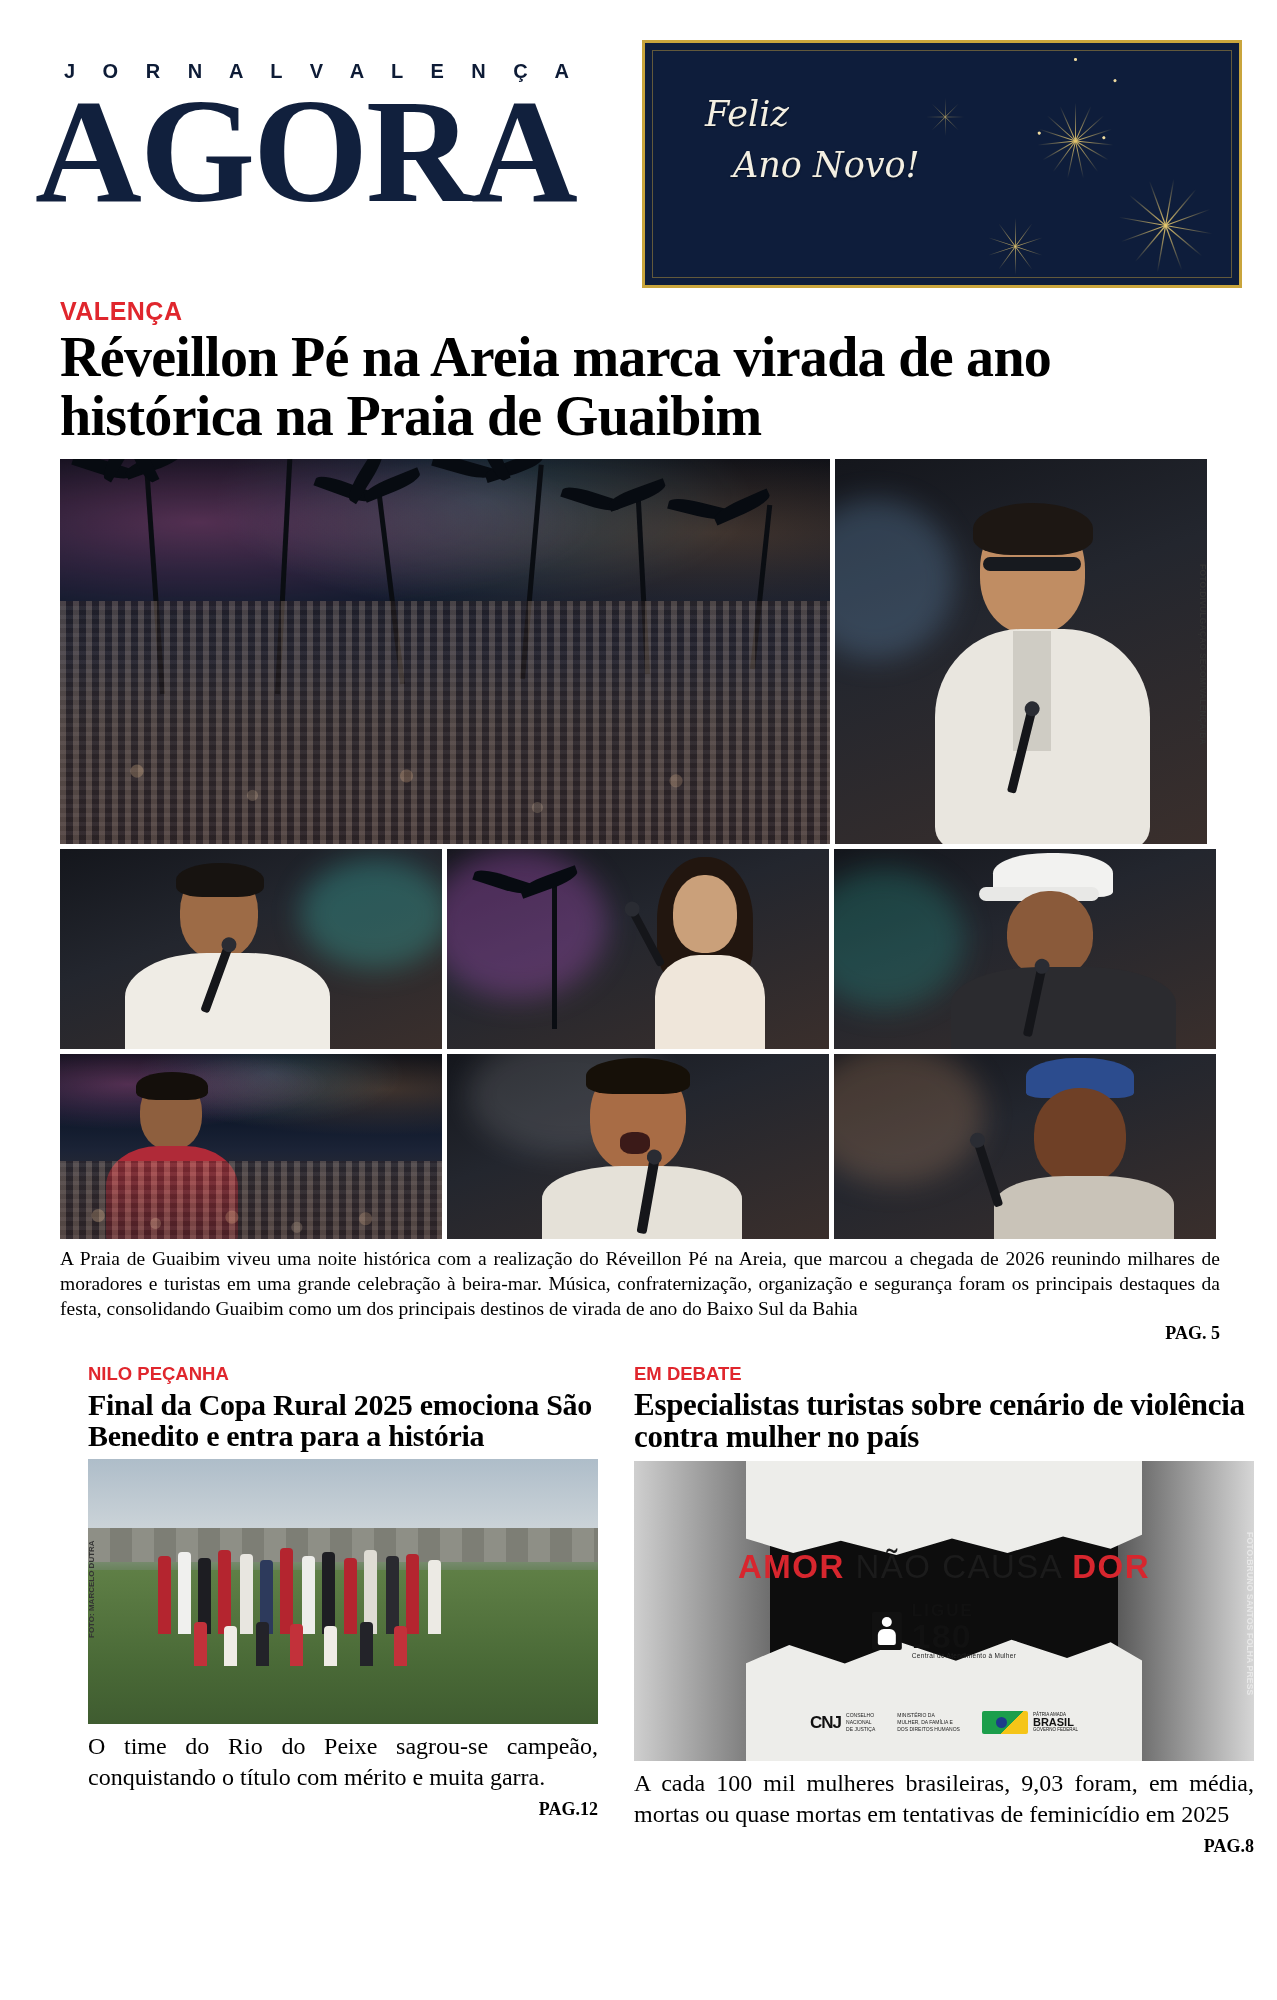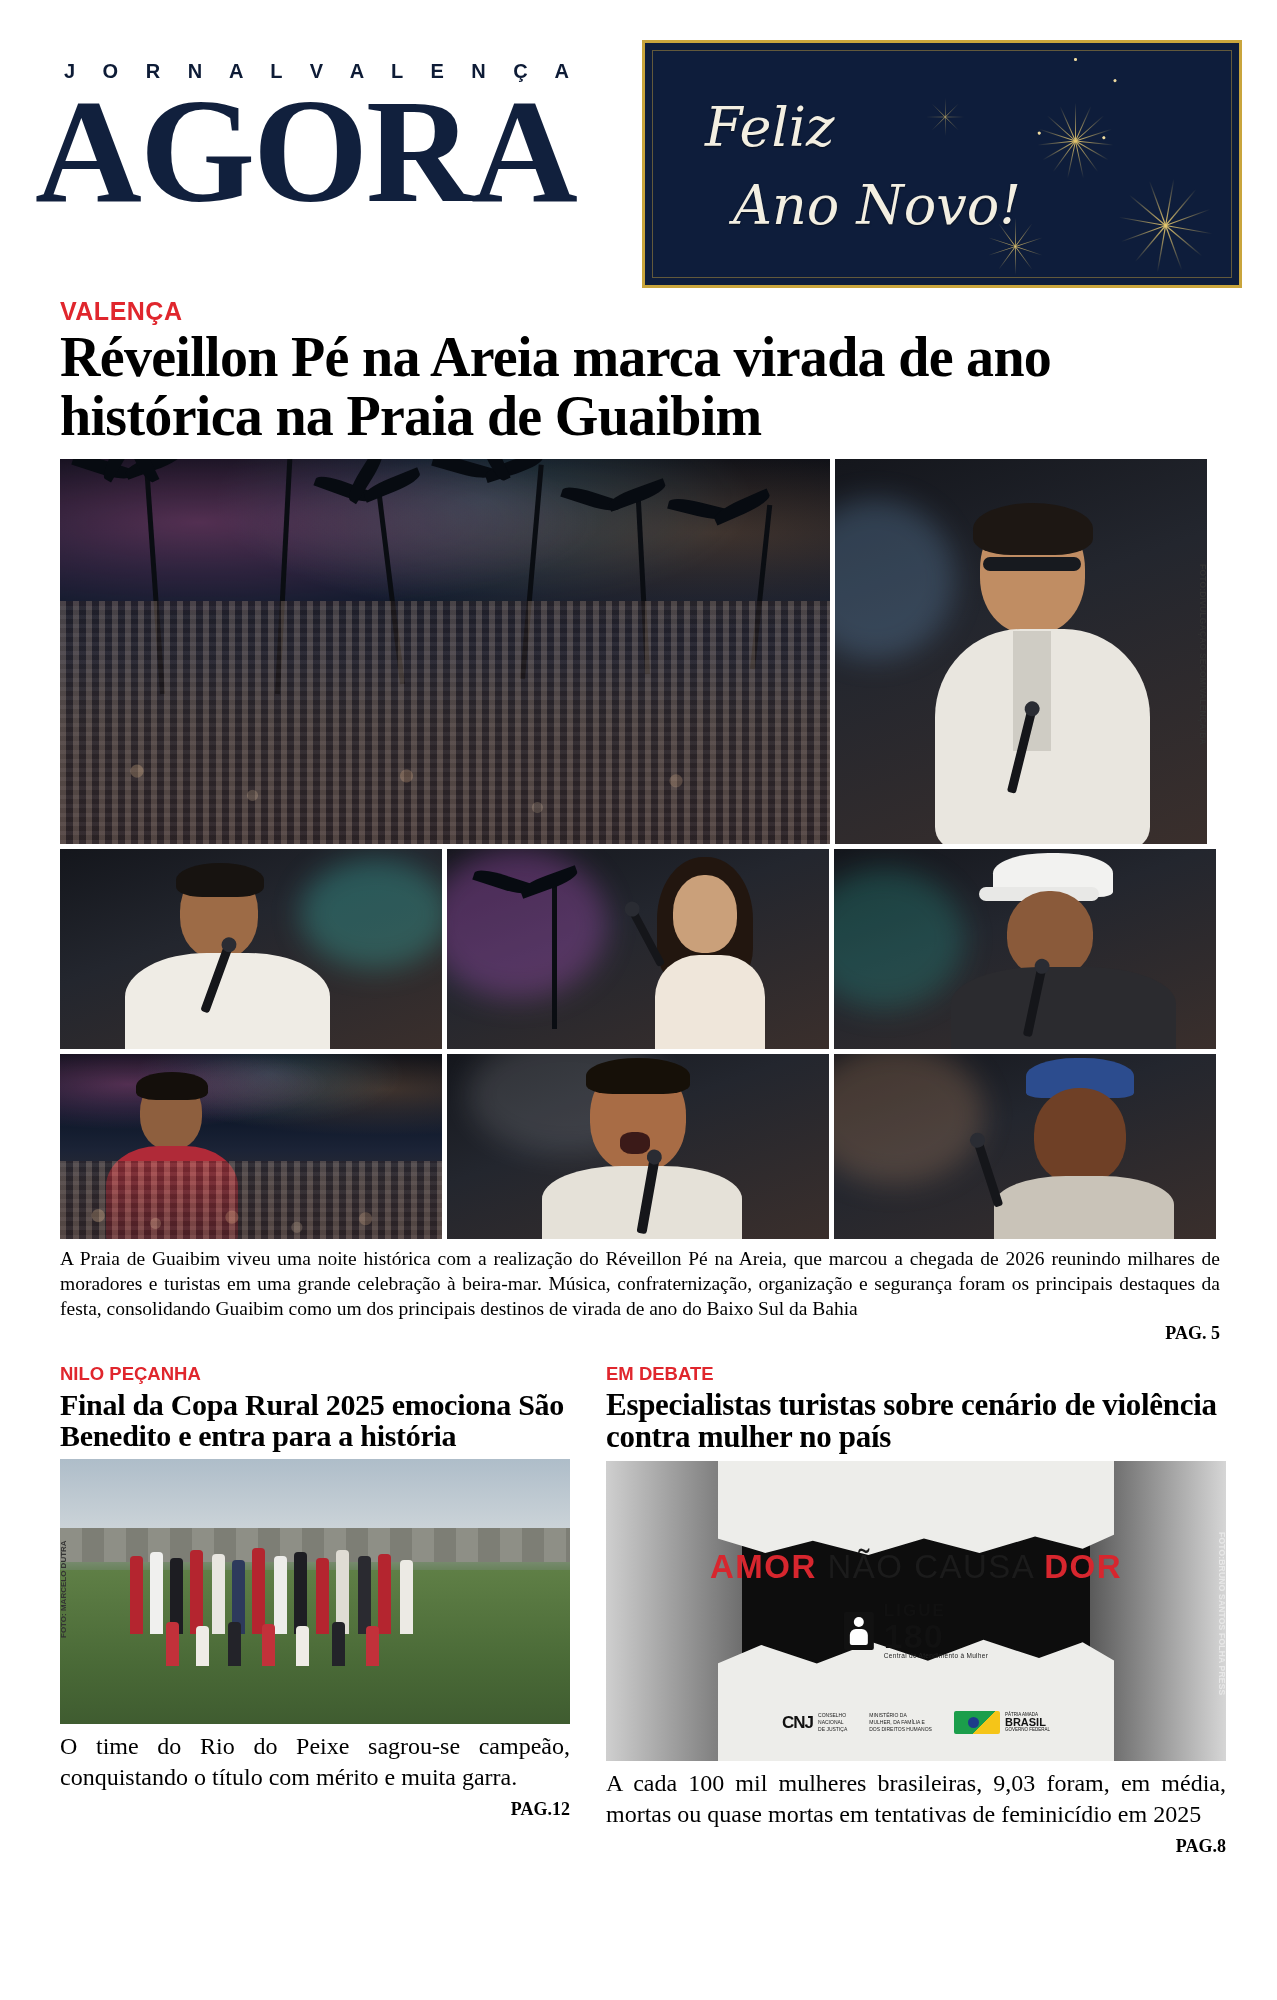--- a/index.html
+++ b/index.html
@@ -68,21 +68,21 @@
     inset: 7px;
     border: 1px solid rgba(201,165,60,0.45);
   }
   .ny-text {
     position: absolute;
     left: 60px;
     top: 46px;
     color: #f3efe2;
     font-family: "DejaVu Serif", serif;
     font-style: italic;
-    font-size: 54px;
+    font-size: 35px;
     line-height: 1.45;
     text-shadow: 0 1px 2px rgba(0,0,0,0.5);
   }
   .ny-text .l2 { padding-left: 28px; display:block; }
   .fw { position: absolute; }
   .fw i {
     position: absolute;
     left: 50%;
     top: 50%;
     width: 1px;
@@ -222,21 +222,21 @@
     text-align: right;
   }
 
   
   .bottom {
     display: flex;
     margin: 18px 0 0 25px;
     width: 1165px;
     gap: 36px;
   }
-  .col-left { width: 562px; }
+  .col-left { width: 562px; margin-left: 28px; }
   .col-right { width: 620px; }
   .sub-kicker {
     font-family: "Liberation Sans", sans-serif;
     font-weight: 700;
     color: #e0262d;
     font-size: 18.5px;
     margin-bottom: 4px;
   }
   .sub-headline {
     font-family: "Liberation Serif", serif;

